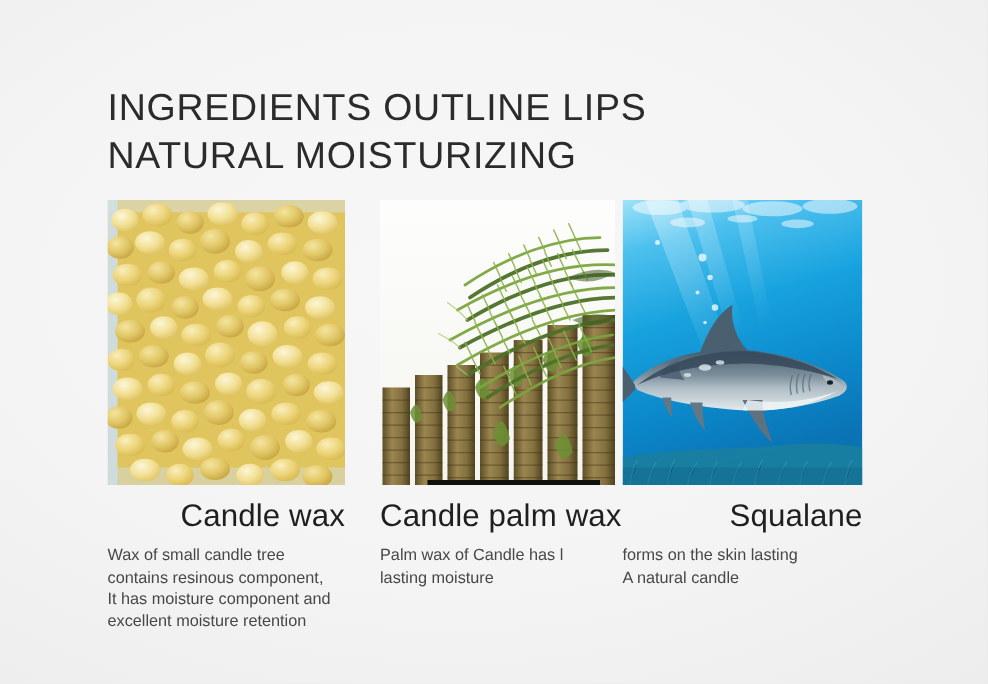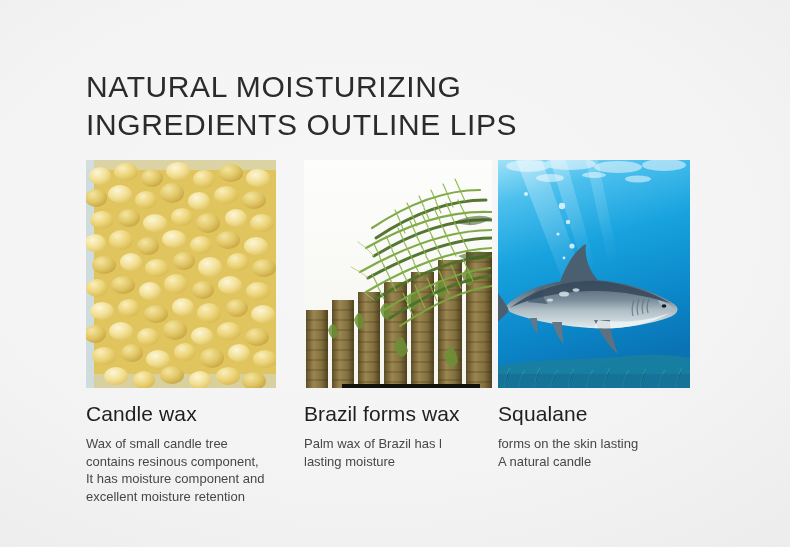--- a/index.html
+++ b/index.html
@@ -58,26 +58,27 @@
   .photo {
     position: relative;
     width: 100%;
     height: 228px;
     overflow: hidden;
   }
   .photo svg { display: block; width: 100%; height: 100%; }
 
   .card-title {
     margin-top: 13px;
-    font-size: 21px;
+    font-size: 25px;
     line-height: 25px;
     font-weight: 400;
     color: #1f1f1f;
     letter-spacing: 0.1px;
     white-space: nowrap;
+    text-align: right;
   }
   .card-body {
     margin-top: 9px;
     font-size: 13px;
     line-height: 17.5px;
     color: #474747;
   }
   .card-body .bline { white-space: nowrap; }
 
   
@@ -89,22 +90,22 @@
     height: 4px;
     background: #12110c;
   }
 </style>
 </head>
 <body>
 
 <div id="page">
 
   <div id="headline">
+    <div class="headline-line">INGREDIENTS OUTLINE LIPS</div>
     <div class="headline-line">NATURAL MOISTURIZING</div>
-    <div class="headline-line">INGREDIENTS OUTLINE LIPS</div>
   </div>
 
   <div id="cards">
 
     <div class="card card-1">
       <div class="photo">
         <svg viewBox="0 0 190 228" preserveAspectRatio="none" aria-hidden="true">
           <defs>
             <radialGradient id="pelletG" cx="35%" cy="30%" r="75%">
               <stop offset="0%" stop-color="#fdf3c4"></stop>
@@ -298,23 +299,23 @@
             </g>
           </g>
 
           <g fill="#3f5c22" opacity="0.55">
             <path d="M150 62 q22 -10 38 -4 q-18 12 -38 4Z"></path>
             <path d="M154 96 q20 -8 34 -2 q-16 12 -34 2Z"></path>
           </g>
         </svg>
         <div class="letterbox"></div>
       </div>
-      <div class="card-title">Brazil forms wax</div>
+      <div class="card-title">Candle palm wax</div>
       <div class="card-body">
-        <div class="bline">Palm wax of Brazil has l</div>
+        <div class="bline">Palm wax of Candle has l</div>
         <div class="bline">lasting moisture</div>
       </div>
     </div>
 
     <div class="card card-3">
       <div class="photo">
         <svg viewBox="0 0 192 228" preserveAspectRatio="none" aria-hidden="true">
           <defs>
             <linearGradient id="waterG" x1="0" y1="0" x2="0.25" y2="1">
               <stop offset="0%" stop-color="#9fe2f7"></stop>

